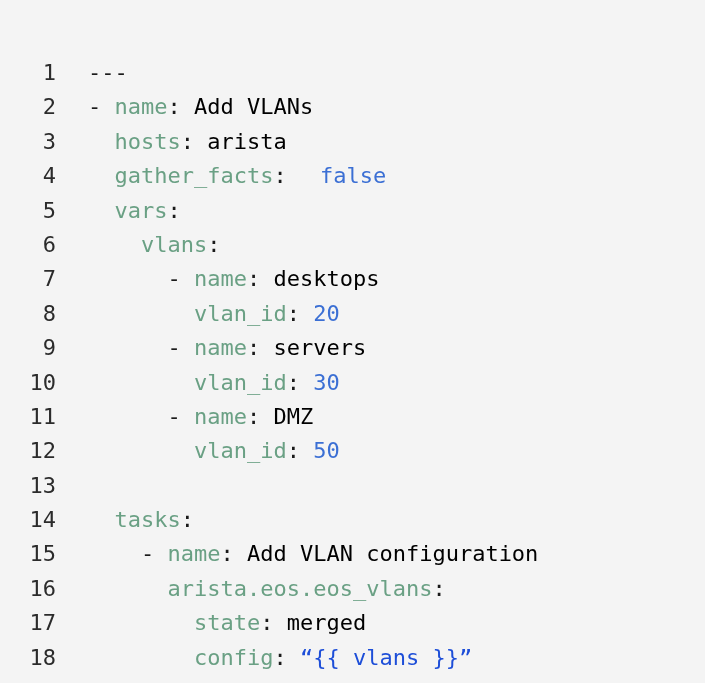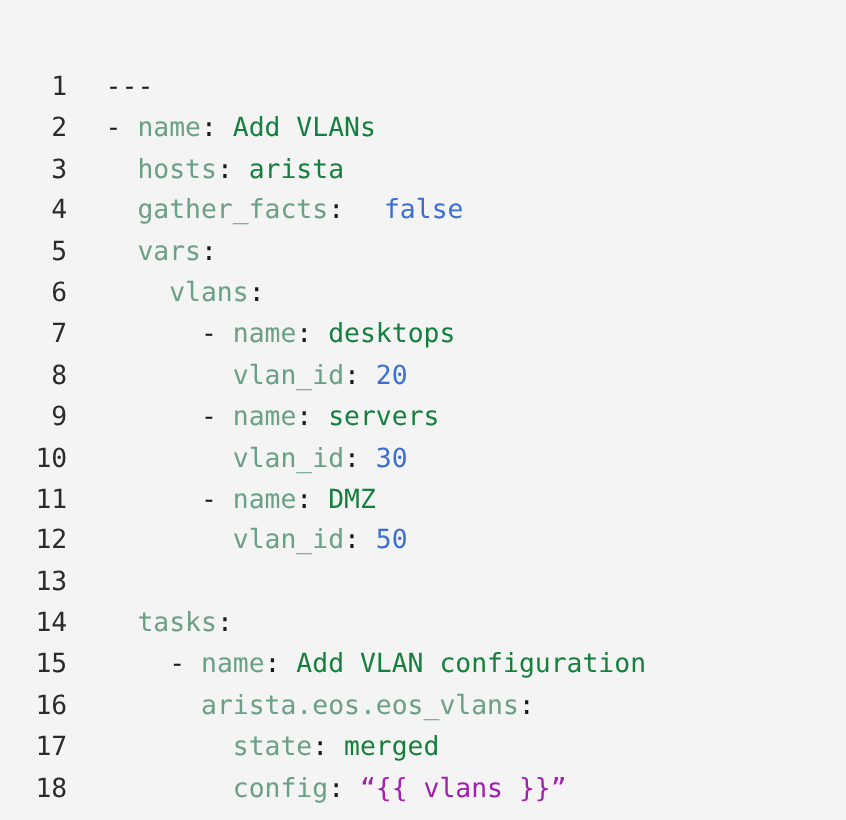--- a/index.html
+++ b/index.html
@@ -56,26 +56,26 @@
   }
 
   .code-text {
     display: inline;
     white-space: pre;
     font-family: "DejaVu Sans Mono", monospace;
     font-size: 22px;
   }
 
   .tok-key    { color: #6aa084; }
-  .tok-plain  { color: #15803d; }
+  .tok-plain  { color: #000000; }
   .tok-num    { color: #3b6fd4; }
   .tok-bool   { color: #3b6fd4; margin-left: 20px; }
   .tok-punct  { color: #1a1a1a; }
   .tok-dash   { color: #1a1a1a; }
-  .tok-str    { color: #a21caf; }
+  .tok-str    { color: #1d4ed8; }
   .tok-doc    { color: #1a1a1a; }
 </style>
 </head>
 <body>
 
 <div id="code-block">
   <pre class="code-lines" id="code-lines"><span class="code-line"><span class="ln">1</span><span class="gutter-gap"></span><span class="code-text"><span class="tok-doc">---</span></span></span><span class="code-line"><span class="ln">2</span><span class="gutter-gap"></span><span class="code-text"><span class="tok-dash">- </span><span class="tok-key">name</span><span class="tok-punct">: </span><span class="tok-plain">Add VLANs</span></span></span><span class="code-line"><span class="ln">3</span><span class="gutter-gap"></span><span class="code-text"><span>  </span><span class="tok-key">hosts</span><span class="tok-punct">: </span><span class="tok-plain">arista</span></span></span><span class="code-line"><span class="ln">4</span><span class="gutter-gap"></span><span class="code-text"><span>  </span><span class="tok-key">gather_facts</span><span class="tok-punct">: </span><span class="tok-bool">false</span></span></span><span class="code-line"><span class="ln">5</span><span class="gutter-gap"></span><span class="code-text"><span>  </span><span class="tok-key">vars</span><span class="tok-punct">:</span></span></span><span class="code-line"><span class="ln">6</span><span class="gutter-gap"></span><span class="code-text"><span>    </span><span class="tok-key">vlans</span><span class="tok-punct">:</span></span></span><span class="code-line"><span class="ln">7</span><span class="gutter-gap"></span><span class="code-text"><span>      </span><span class="tok-dash">- </span><span class="tok-key">name</span><span class="tok-punct">: </span><span class="tok-plain">desktops</span></span></span><span class="code-line"><span class="ln">8</span><span class="gutter-gap"></span><span class="code-text"><span>        </span><span class="tok-key">vlan_id</span><span class="tok-punct">: </span><span class="tok-num">20</span></span></span><span class="code-line"><span class="ln">9</span><span class="gutter-gap"></span><span class="code-text"><span>      </span><span class="tok-dash">- </span><span class="tok-key">name</span><span class="tok-punct">: </span><span class="tok-plain">servers</span></span></span><span class="code-line"><span class="ln">10</span><span class="gutter-gap"></span><span class="code-text"><span>        </span><span class="tok-key">vlan_id</span><span class="tok-punct">: </span><span class="tok-num">30</span></span></span><span class="code-line"><span class="ln">11</span><span class="gutter-gap"></span><span class="code-text"><span>      </span><span class="tok-dash">- </span><span class="tok-key">name</span><span class="tok-punct">: </span><span class="tok-plain">DMZ</span></span></span><span class="code-line"><span class="ln">12</span><span class="gutter-gap"></span><span class="code-text"><span>        </span><span class="tok-key">vlan_id</span><span class="tok-punct">: </span><span class="tok-num">50</span></span></span><span class="code-line"><span class="ln">13</span><span class="gutter-gap"></span><span class="code-text">​</span></span><span class="code-line"><span class="ln">14</span><span class="gutter-gap"></span><span class="code-text"><span>  </span><span class="tok-key">tasks</span><span class="tok-punct">:</span></span></span><span class="code-line"><span class="ln">15</span><span class="gutter-gap"></span><span class="code-text"><span>    </span><span class="tok-dash">- </span><span class="tok-key">name</span><span class="tok-punct">: </span><span class="tok-plain">Add VLAN configuration</span></span></span><span class="code-line"><span class="ln">16</span><span class="gutter-gap"></span><span class="code-text"><span>      </span><span class="tok-key">arista.eos.eos_vlans</span><span class="tok-punct">:</span></span></span><span class="code-line"><span class="ln">17</span><span class="gutter-gap"></span><span class="code-text"><span>        </span><span class="tok-key">state</span><span class="tok-punct">: </span><span class="tok-plain">merged</span></span></span><span class="code-line"><span class="ln">18</span><span class="gutter-gap"></span><span class="code-text"><span>        </span><span class="tok-key">config</span><span class="tok-punct">: </span><span class="tok-str">“{{ vlans }}”</span></span></span></pre>
 </div>
 
 </body></html>

